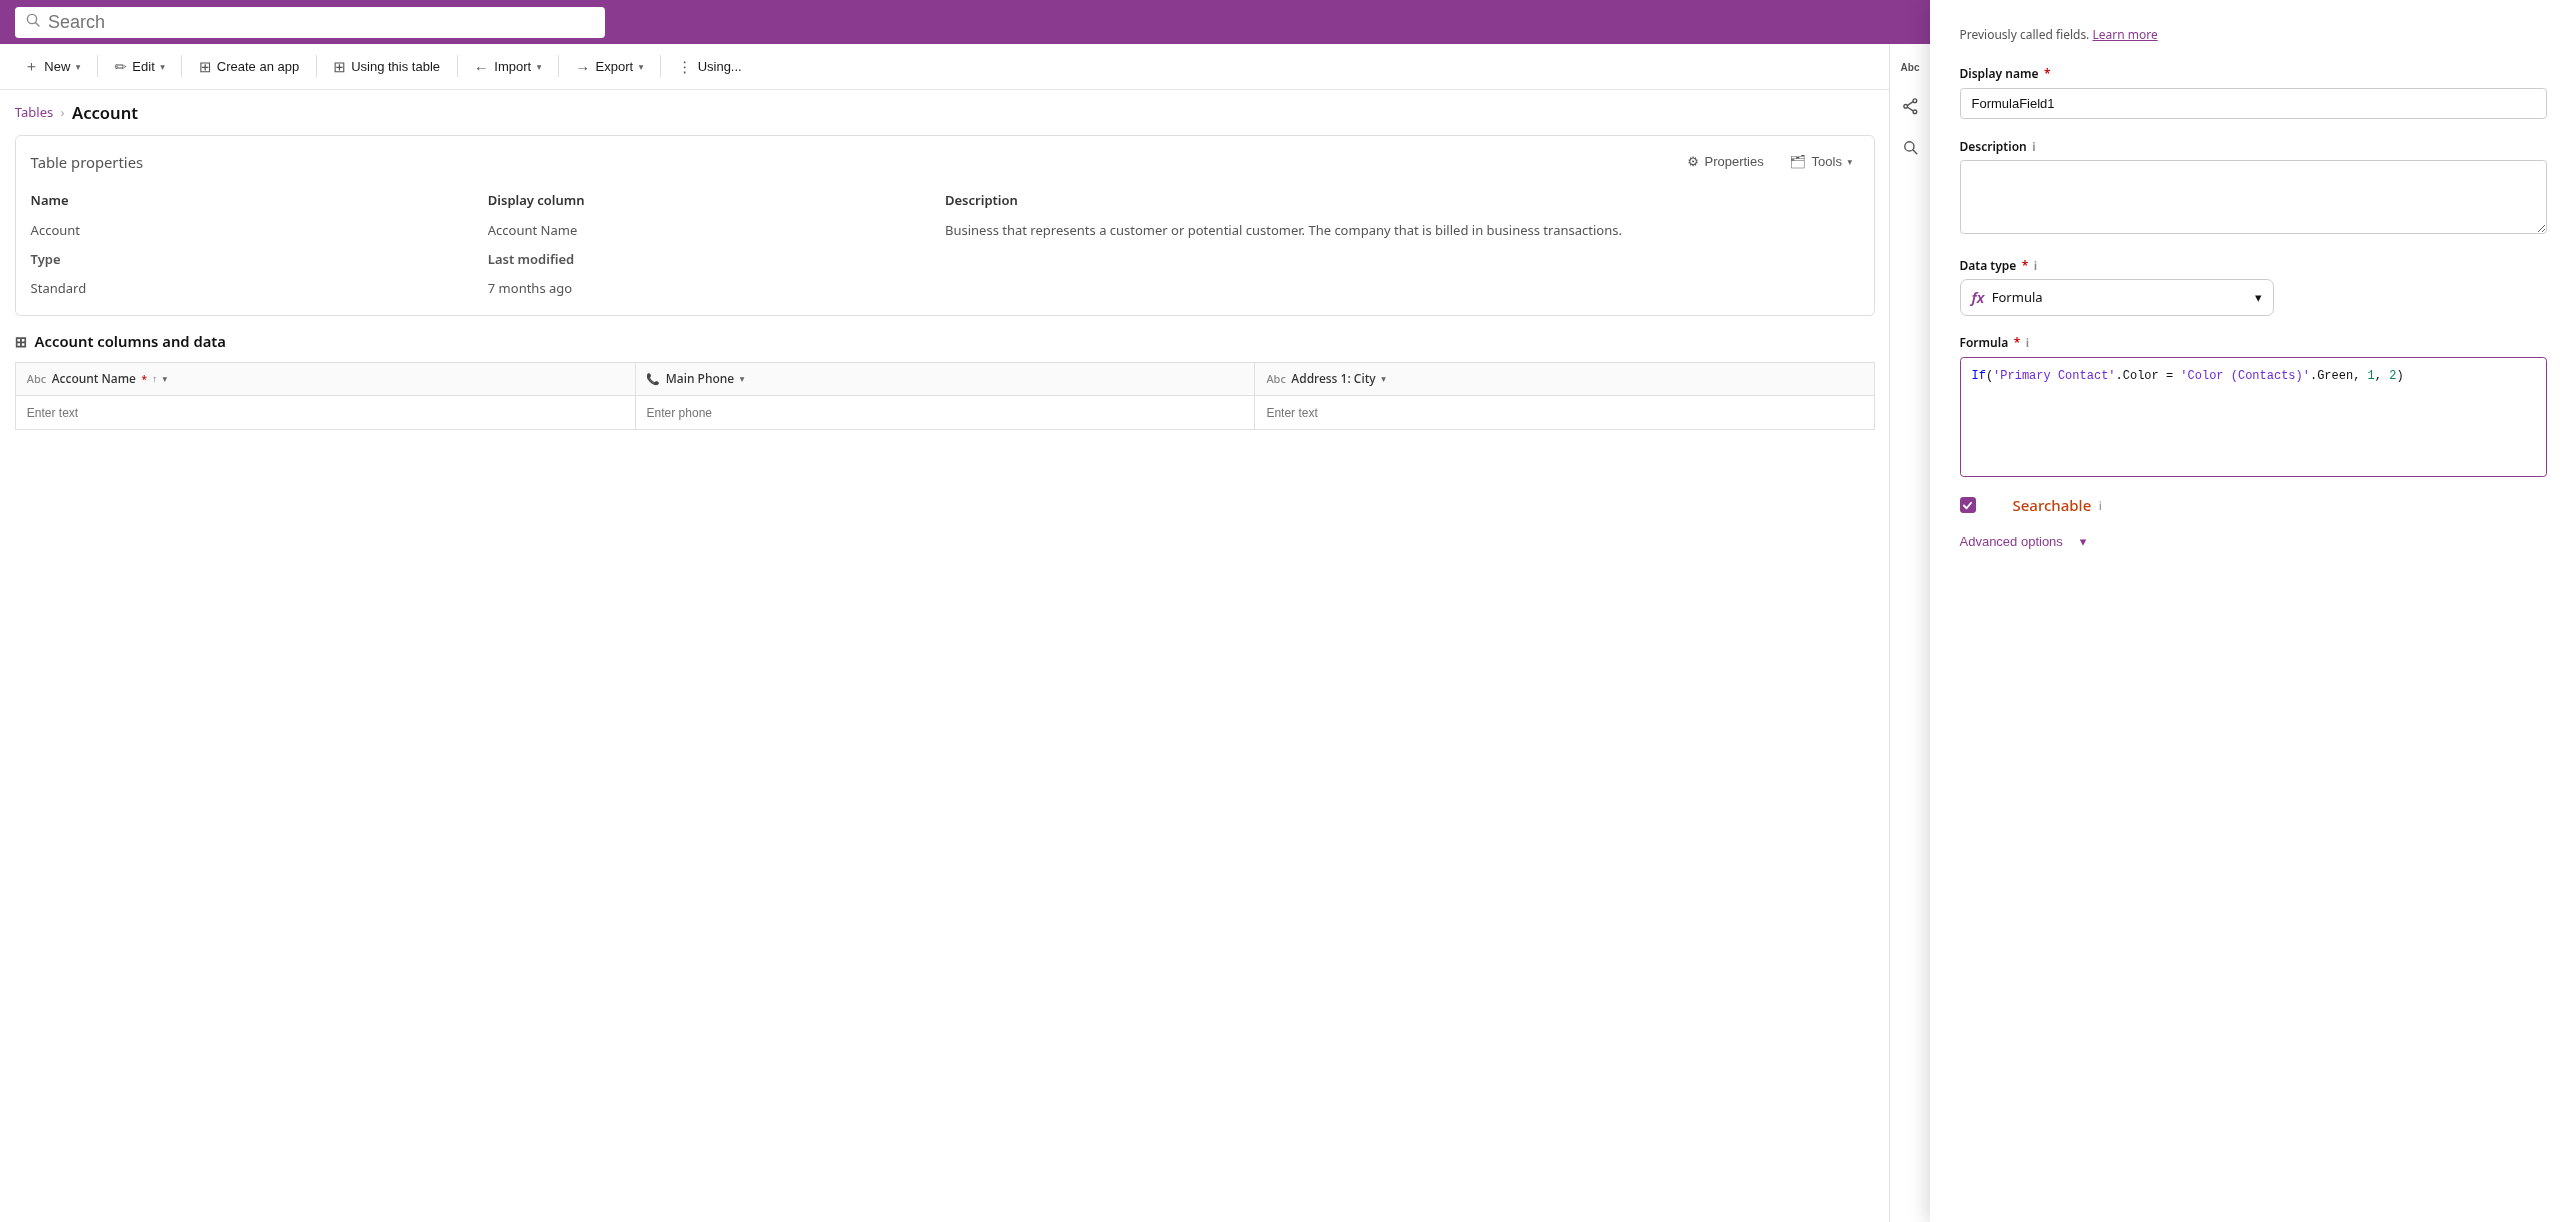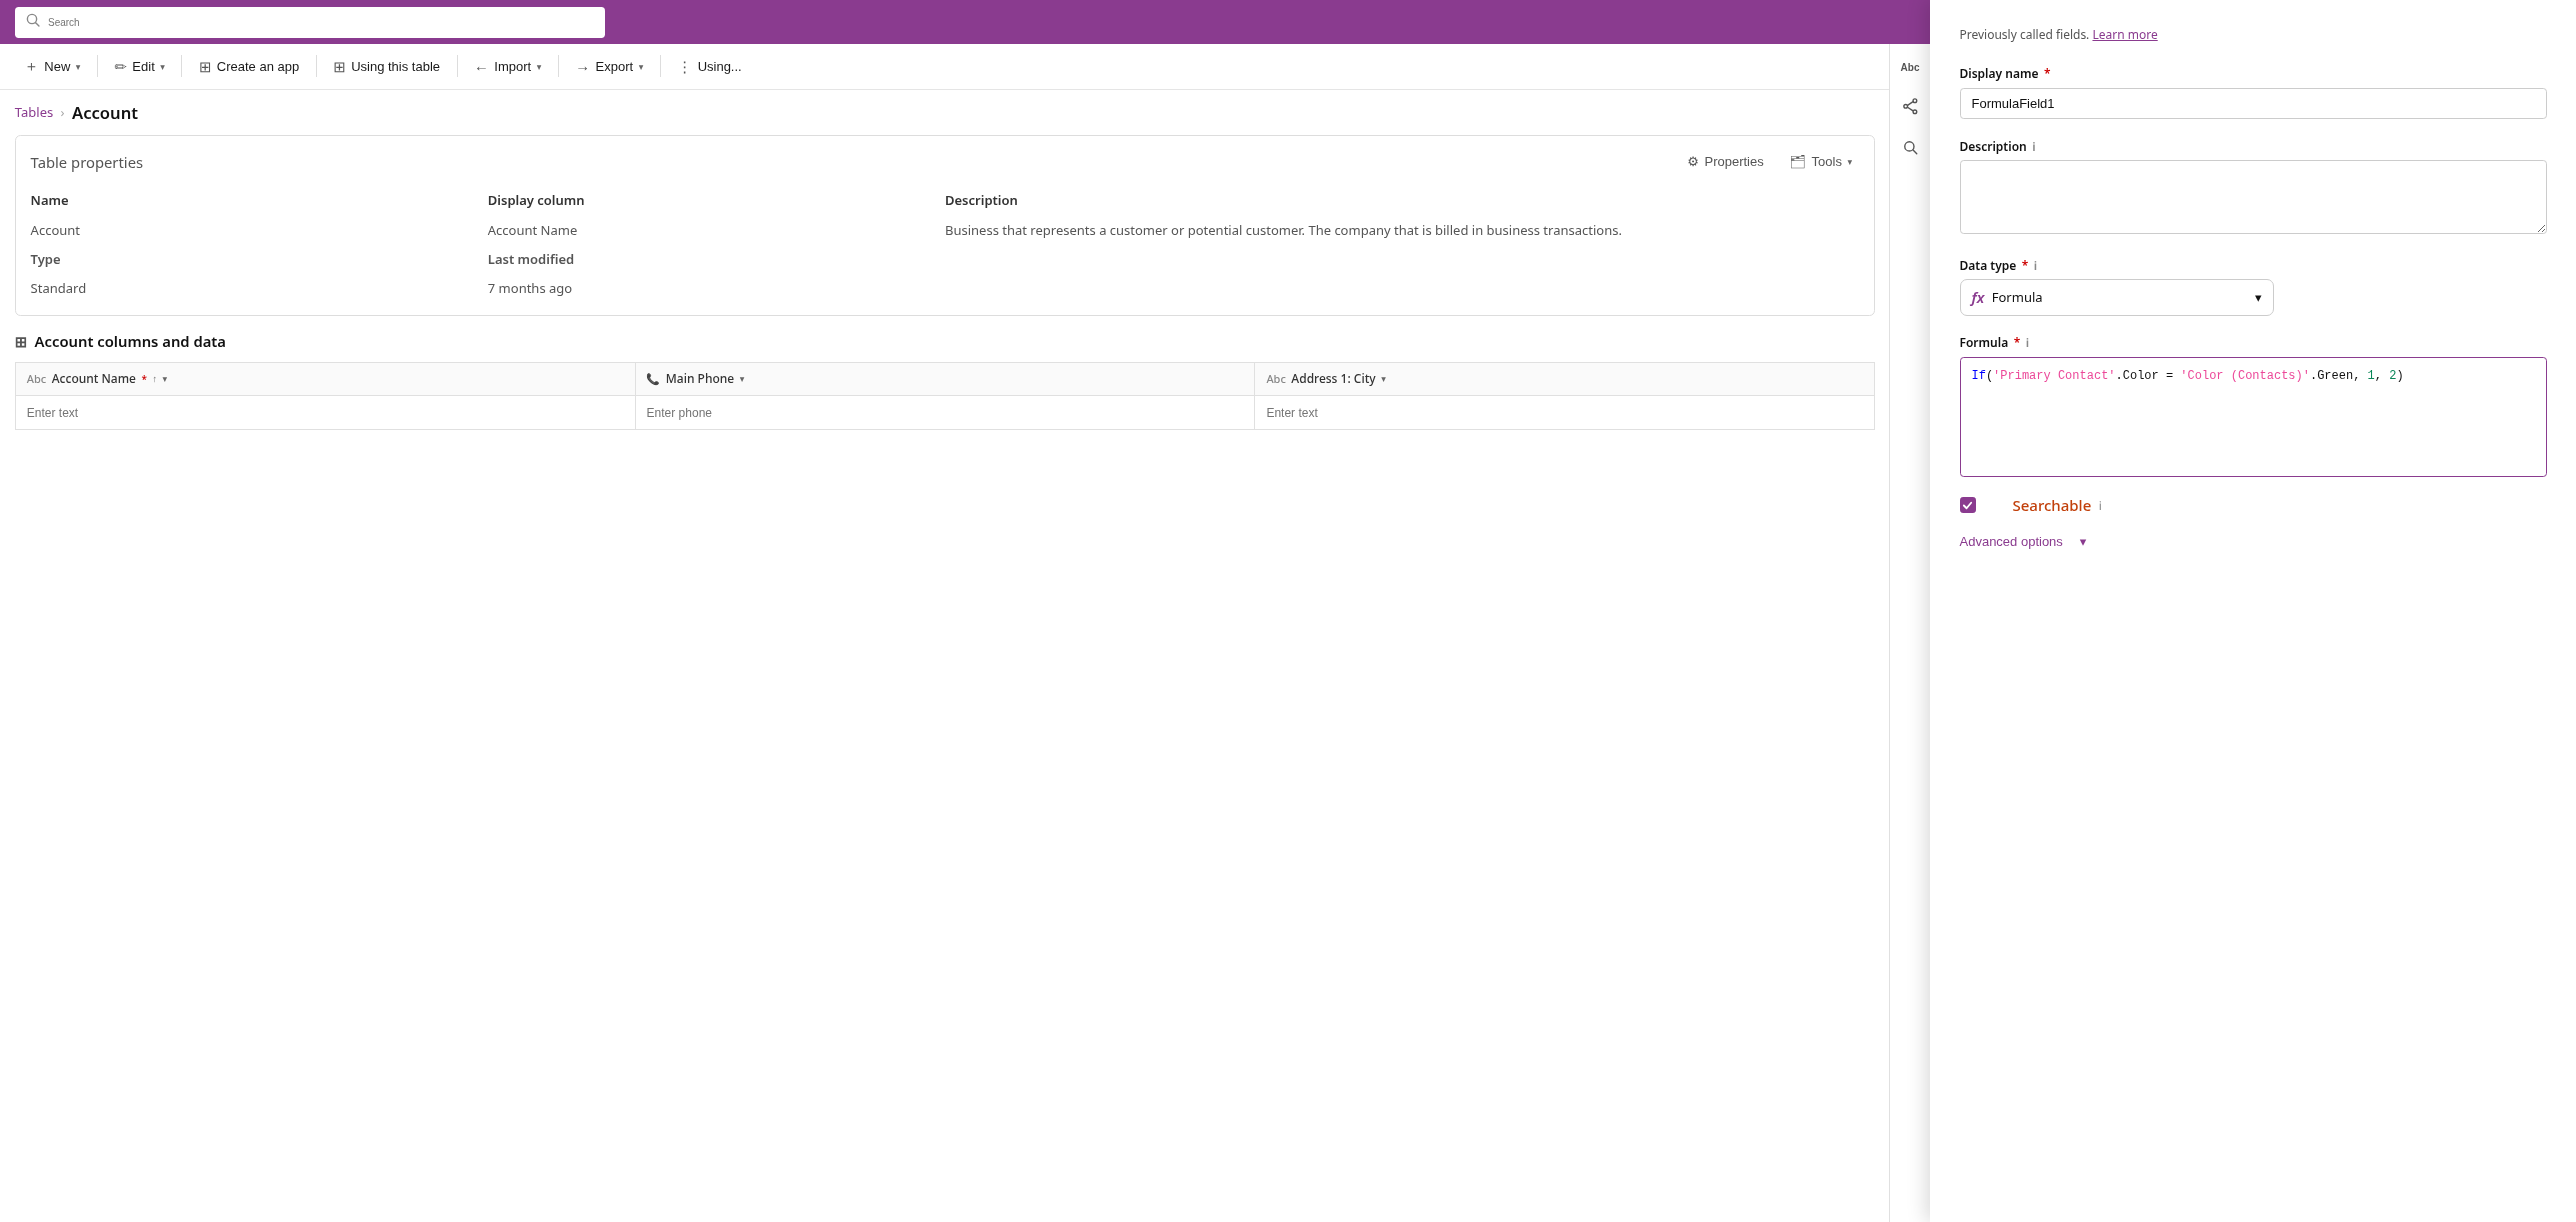--- a/index.html
+++ b/index.html
@@ -29,21 +29,21 @@
       border-radius: 3.7px;
       padding: 3.7px 11px;
       width: 590px;
       gap: 7.4px;
       height: 31px;
     }
 
     .search-bar input {
       border: none;
       outline: none;
-      font-size: 10px;
+      font-size: 18px;
       color: #555;
       width: 100%;
       background: transparent;
     }
 
     .search-icon-svg {
       color: #888;
       flex-shrink: 0;
     }
 
@@ -366,21 +366,21 @@
       background: #fff;
       line-height: 1.5;
     }
 
     .formula-text {
       font-family: 'Consolas', 'Courier New', monospace;
       font-size: 12px;
     }
 
     .formula-keyword { color: #0000ff; }
-    .formula-string { color: #ec4899; }
+    .formula-string { color: #6d28d9; }
     .formula-number { color: #098658; }
 
     .checkbox-row {
       display: flex;
       align-items: center;
       gap: 7.4px;
       margin-bottom: 18.4px;
     }
 
     .checkbox-purple {

